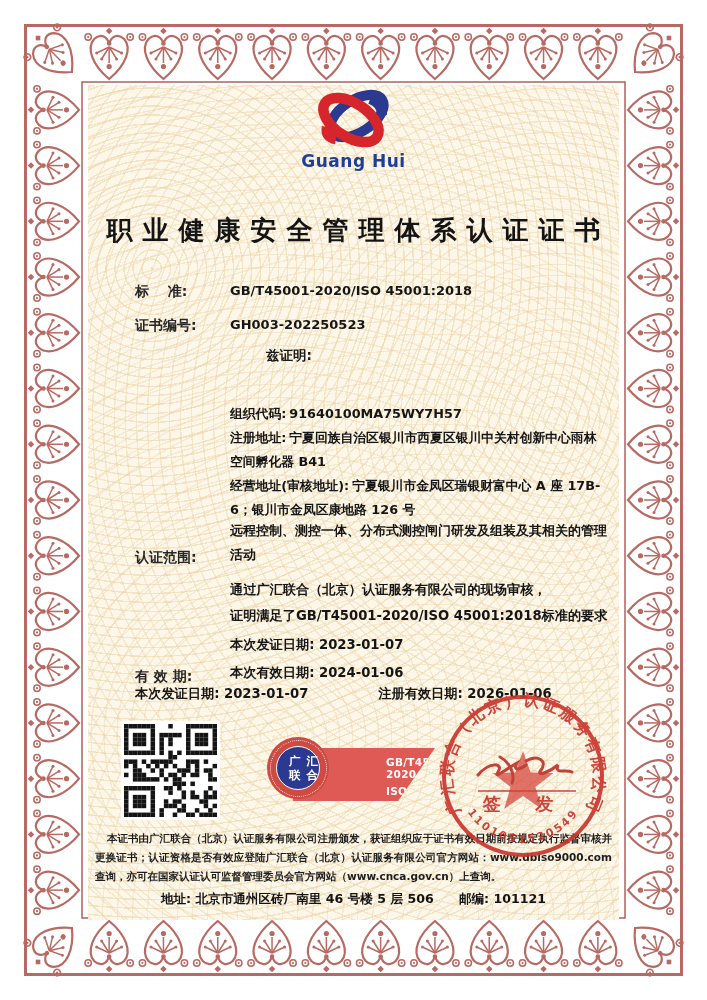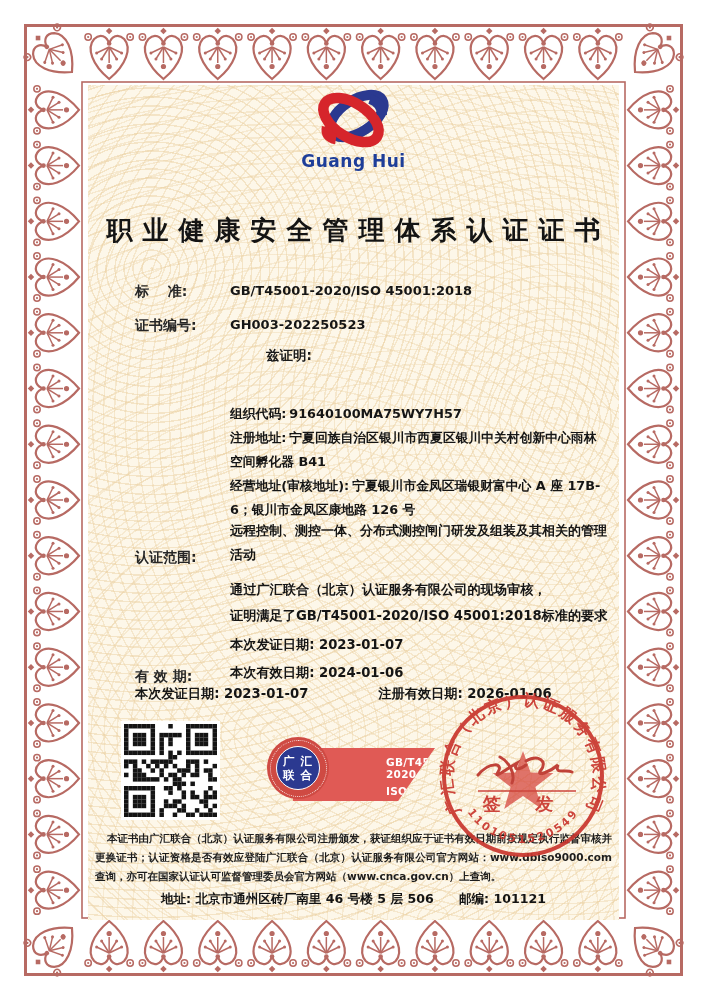--- a/index.html
+++ b/index.html
@@ -34,21 +34,21 @@
   .dates{position:absolute;left:47px;top:600px;display:flex;font-size:13.2px;font-weight:700;color:#151515;}
   .dates .pair2{margin-left:70px;}
   .stamps{position:absolute;left:0;right:0;top:630px;height:178px;}
   .qr{position:absolute;left:33px;top:6px;background:#fff;padding:3px;line-height:0;}
   .badge-circle{position:absolute;left:179px;top:22px;width:62px;height:62px;border-radius:50%;
       background:#cf4a43;display:flex;align-items:center;justify-content:center;z-index:3;}
   .badge-circle::before{content:"";position:absolute;inset:2.5px;border-radius:50%;
       border:1px dotted rgba(255,255,255,.85);}
   .badge-inner{width:42px;height:42px;border-radius:50%;background:#2b3990;border:1.5px solid #fff;
       color:#fff;font-size:11.5px;font-weight:700;display:flex;flex-direction:column;
-      align-items:center;justify-content:center;line-height:14px;letter-spacing:1px;}
+      align-items:flex-end;justify-content:center;line-height:14px;letter-spacing:1px;}
   .ribbon{position:absolute;left:205px;top:33px;width:142px;height:53px;background:#e05a55;
       clip-path:polygon(0 0,100% 0,74% 100%,0 100%);z-index:2;
       color:#fff;font-weight:700;font-size:10.5px;padding:8px 0 0 45px;box-sizing:border-box;}
   .ribbon div{margin-bottom:5px;letter-spacing:.3px;margin-left:48px;}
   .seal{position:absolute;left:340px;top:-24px;width:190px;height:176px;z-index:4;opacity:.92;}
   .footer{position:absolute;left:7px;right:7px;top:744px;font-size:10.5px;font-weight:700;
       color:#1d1d1d;line-height:19px;text-align:justify;text-indent:12px;margin:0;}
   .address{position:absolute;left:0;right:0;top:806px;text-align:center;font-size:12.6px;
       font-weight:700;color:#141414;}
 </style>

